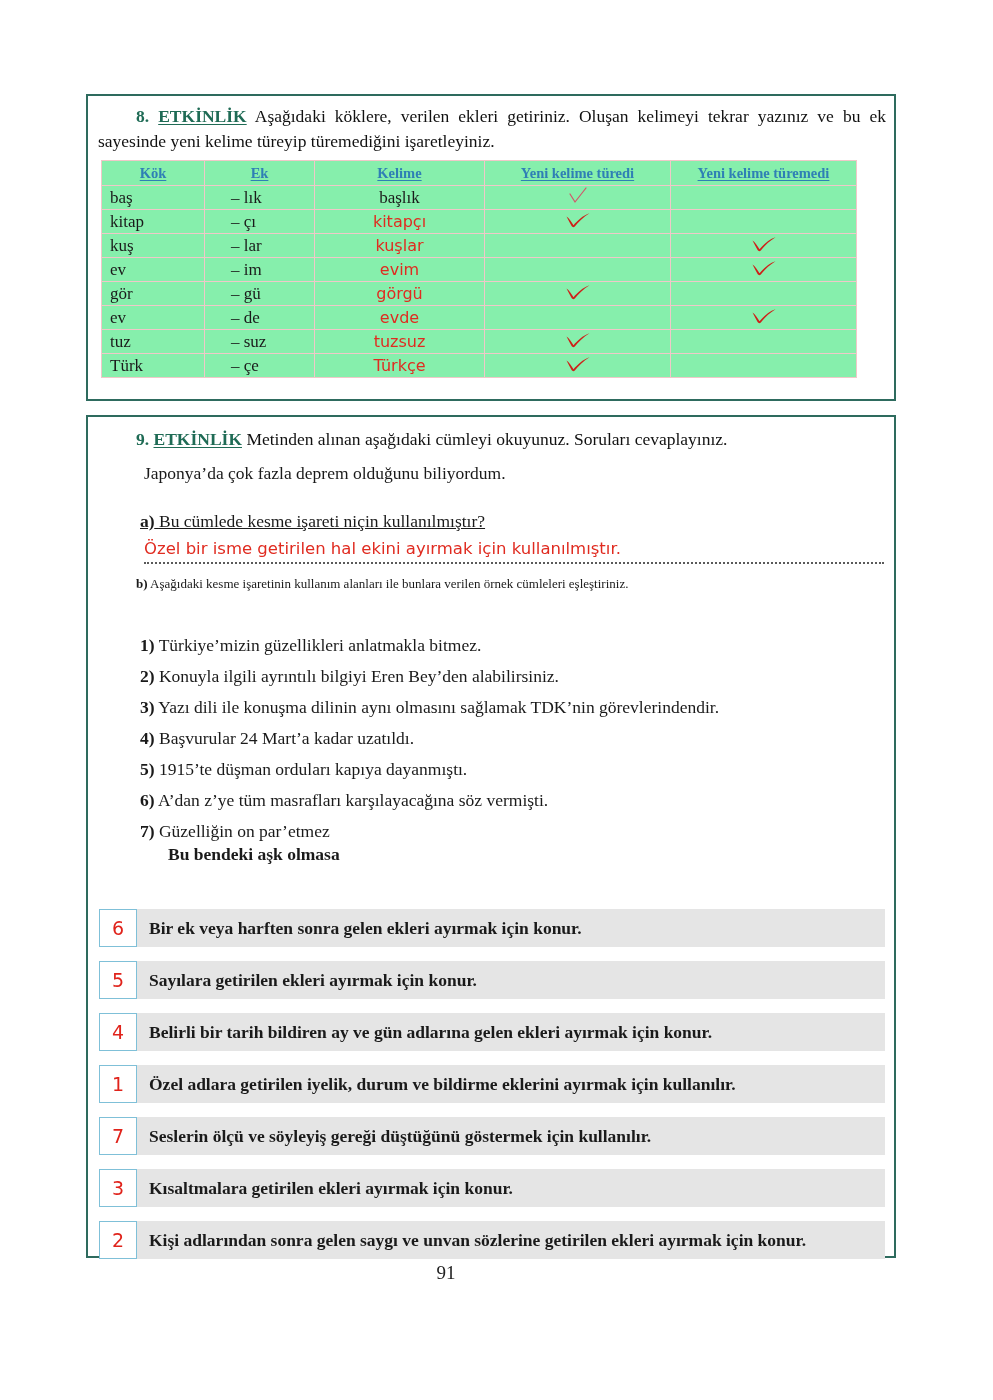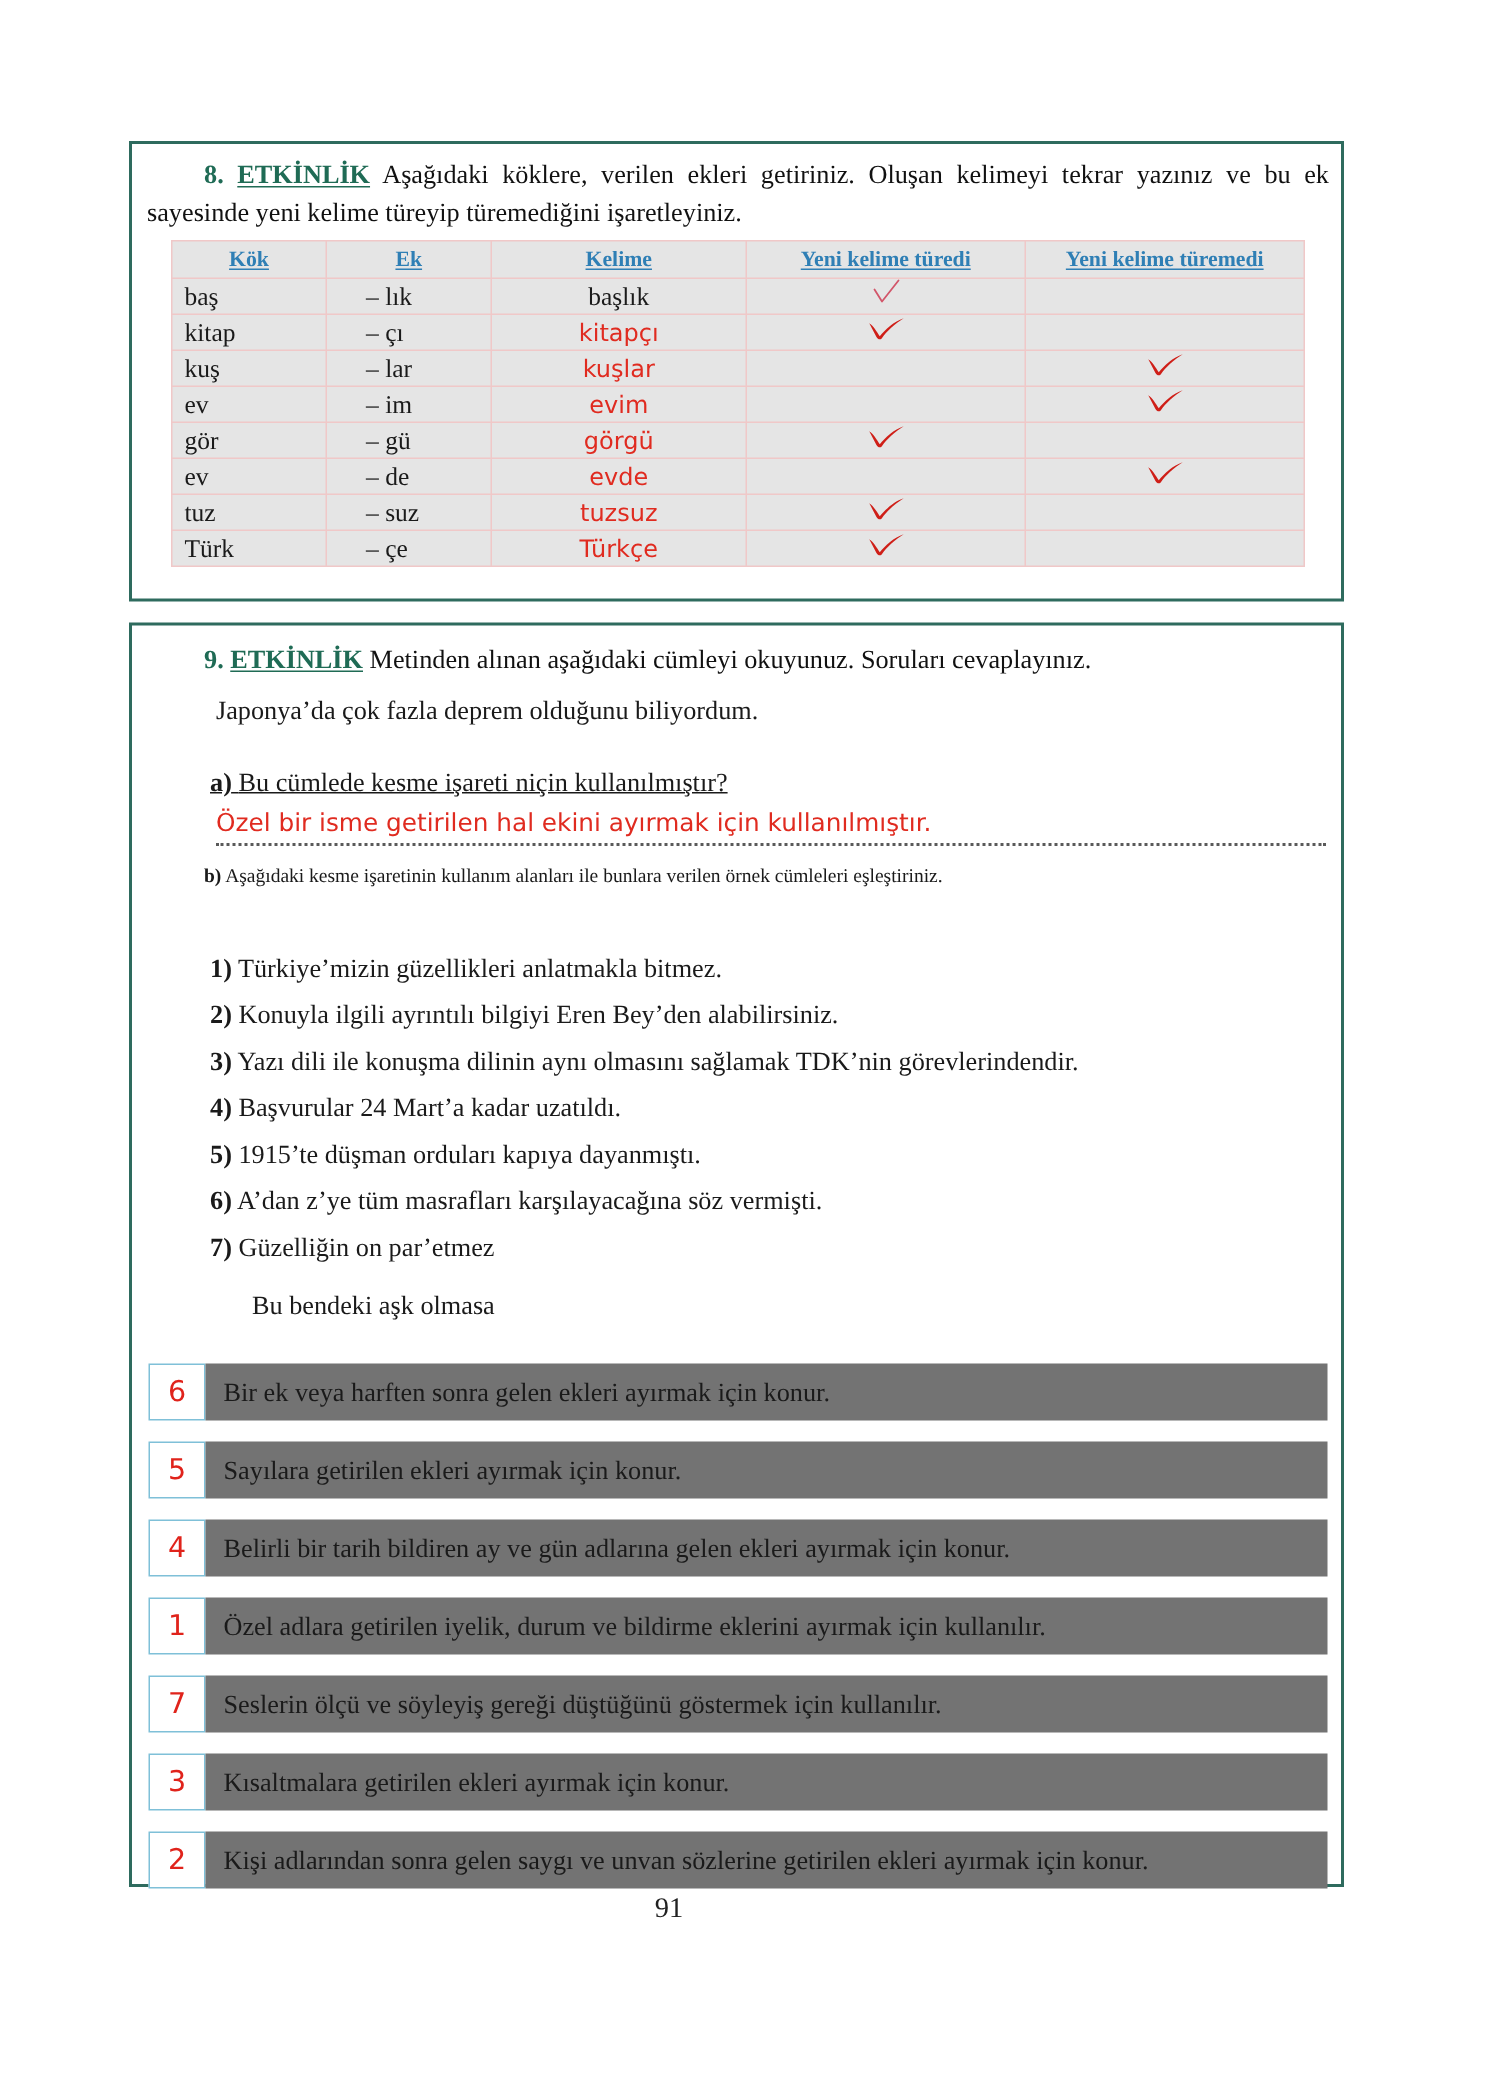--- a/index.html
+++ b/index.html
@@ -65,26 +65,26 @@
     position: absolute;
     left: 10px;
     top: 8px;
     width: 788px;
     text-indent: 38px;
   }
 
   
   #kok-table {
     position: absolute;
-    left: 26px;
+    left: 13px;
     top: 64px;
     width: 755px;
     border-collapse: collapse;
     table-layout: fixed;
-    background: #e5e5e5;
+    background: #86efac;
   }
   #kok-table col.c-kok { width: 103px; }
   #kok-table col.c-ek { width: 110px; }
   #kok-table col.c-kelime { width: 170px; }
   #kok-table col.c-turedi { width: 186px; }
   #kok-table col.c-turemedi { width: 186px; }
 
   #kok-table th, #kok-table td {
     border: 1px solid #f0c8c8;
     height: 24px;
@@ -196,21 +196,22 @@
   }
   #sentence-list .s-item {
     font-size: 17.5px;
     margin-bottom: 10px;
     white-space: nowrap;
   }
   #sentence-list .s-num { font-weight: bold; }
   #sentence-list .s-cont {
     margin-left: 28px;
     display: block;
-    margin-top: 18px;
+    margin-top: 2px;
+    font-weight: bold;
   }
 
   
   #match-list {
     position: absolute;
     left: 11px;
     top: 492px;
     width: 786px;
   }
   .match-row {
@@ -227,27 +228,28 @@
     color: #e0231b;
     font-size: 19px;
     display: flex;
     align-items: center;
     justify-content: center;
     box-sizing: border-box;
     font-family: "DejaVu Sans", "Liberation Sans", sans-serif;
   }
   .match-text {
     flex: 1;
-    background: #737373;
+    background: #e5e5e5;
     display: flex;
     align-items: center;
     padding-left: 12px;
     font-size: 17.5px;
     box-sizing: border-box;
     white-space: nowrap;
+    font-weight: bold;
   }
 
   
   #page-number {
     position: absolute;
     left: 0;
     top: 1262px;
     width: 892px;
     text-align: center;
     font-size: 19px;

